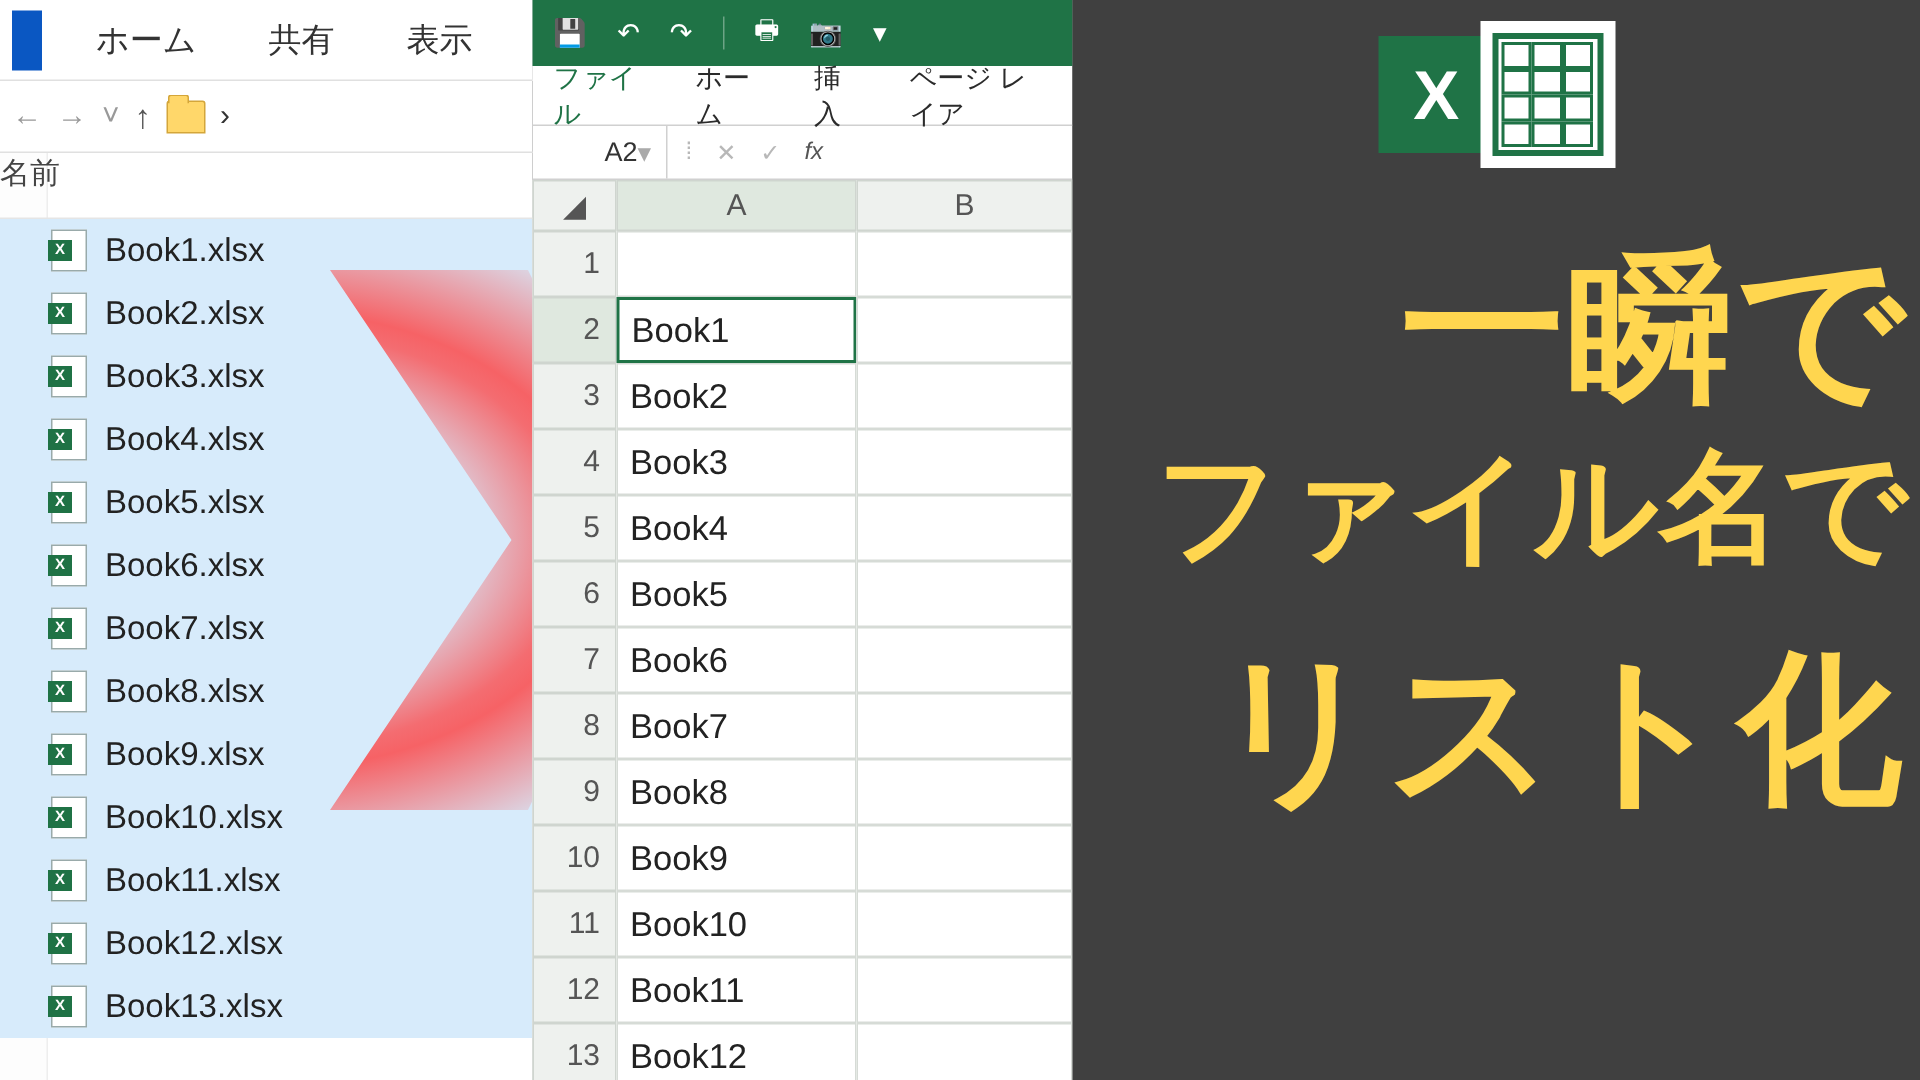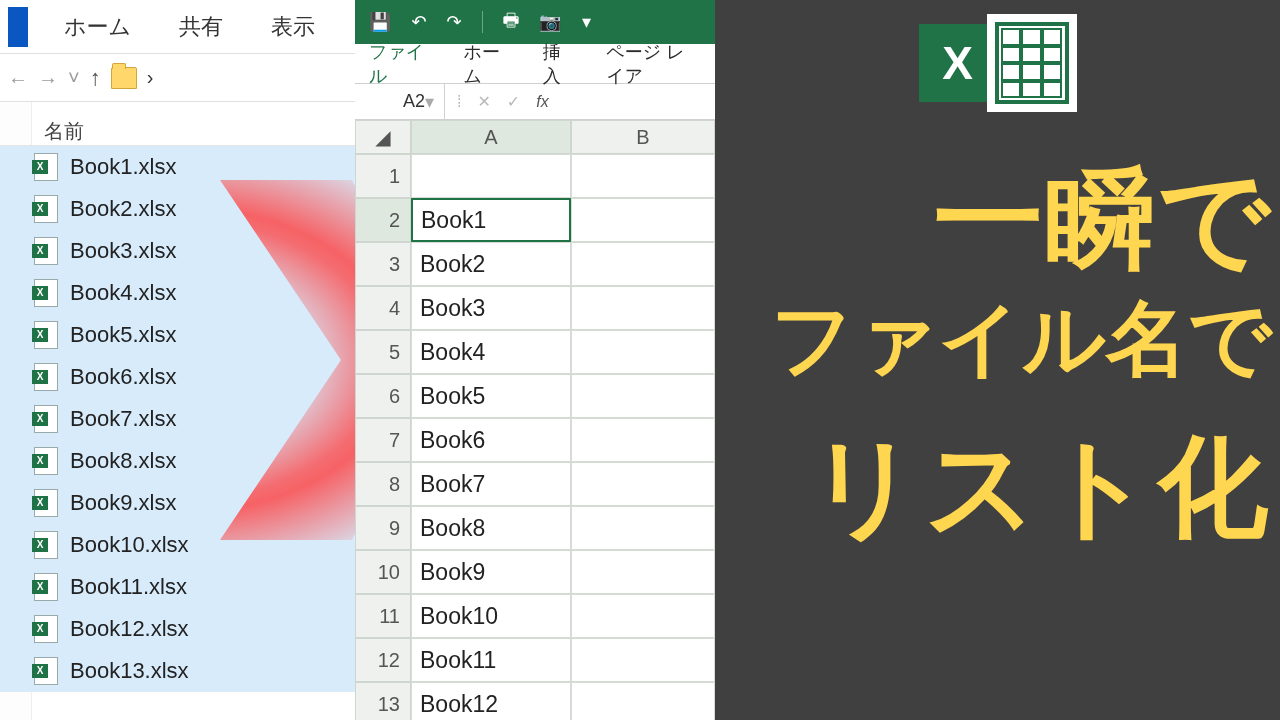--- a/index.html
+++ b/index.html
@@ -10,21 +10,21 @@
   .explorer { position:absolute; left:0; top:0; width:355px; height:720px; background:#fff; }
   .exp-ribbon { height:54px; background:#fff; border-bottom:1px solid #e0e0e0; display:flex; align-items:center; padding-left:8px; gap:12px;}
   .exp-ribbon .blue-square { width:20px; height:40px; background:#0a57c2; margin-right:6px;}
   .exp-ribbon .tab { font-size:22px; color:#333; padding:0 18px; }
   .exp-addr { height:48px; display:flex; align-items:center; gap:10px; padding:0 8px; border-bottom:1px solid #e0e0e0;}
   .exp-addr .nav { color:#999; font-size:20px; }
   .exp-addr .up { color:#555; font-size:22px;}
   .folder-ico { width:26px; height:22px; display:inline-block; background:#ffd76a; border:1px solid #d4a63a; border-radius:2px 2px 0 0; position:relative;}
   .folder-ico::before{content:"";position:absolute;top:-5px;left:0;width:12px;height:5px;background:#ffd76a;border:1px solid #d4a63a;border-bottom:none;border-radius:2px 2px 0 0;}
   .exp-addr .crumb { font-size:20px; color:#333;}
-  .exp-header { height:44px; display:flex; align-items:flex-end; padding-left:44px; font-size:20px; color:#444; border-bottom:1px solid #e5e5e5;}
+  .exp-header { height:44px; display:flex; align-items:flex-start; font-size:20px; color:#444; border-bottom:1px solid #e5e5e5;}
   .file-list { }
   .file-row { height:42px; display:flex; align-items:center; padding-left:34px; gap:12px; font-size:22px; color:#222; background:#d7ebfb;}
   .xlsx-ico { width:24px; height:28px; background:#fff; border:1px solid #9aa; position:relative; flex:0 0 24px;}
   .xlsx-ico::before { content:""; position:absolute; left:-3px; top:6px; width:16px; height:14px; background:#1f7245;}
   .xlsx-ico::after { content:"X"; position:absolute; left:0px; top:6px; width:10px; height:14px; font-size:10px; font-weight:bold; color:#fff; line-height:14px; text-align:center;}
   .file-list-wrap { position:absolute; left:0; top:146px; right:0; bottom:0; overflow:hidden;}
   .sidebar-strip { position:absolute; left:0; top:102px; bottom:0; width:32px; background:#fdfdfd; border-right:1px solid #eee;}
   
   .red-sweep { position:absolute; left:220px; top:180px; width:220px; height:360px;
     background: radial-gradient(ellipse at -40px 50%, rgba(255,80,80,0.0) 0%, rgba(255,70,70,0.0) 30%, rgba(255,60,60,0.85) 55%, rgba(255,60,60,0.92) 60%, rgba(255,80,80,0.0) 90%);

